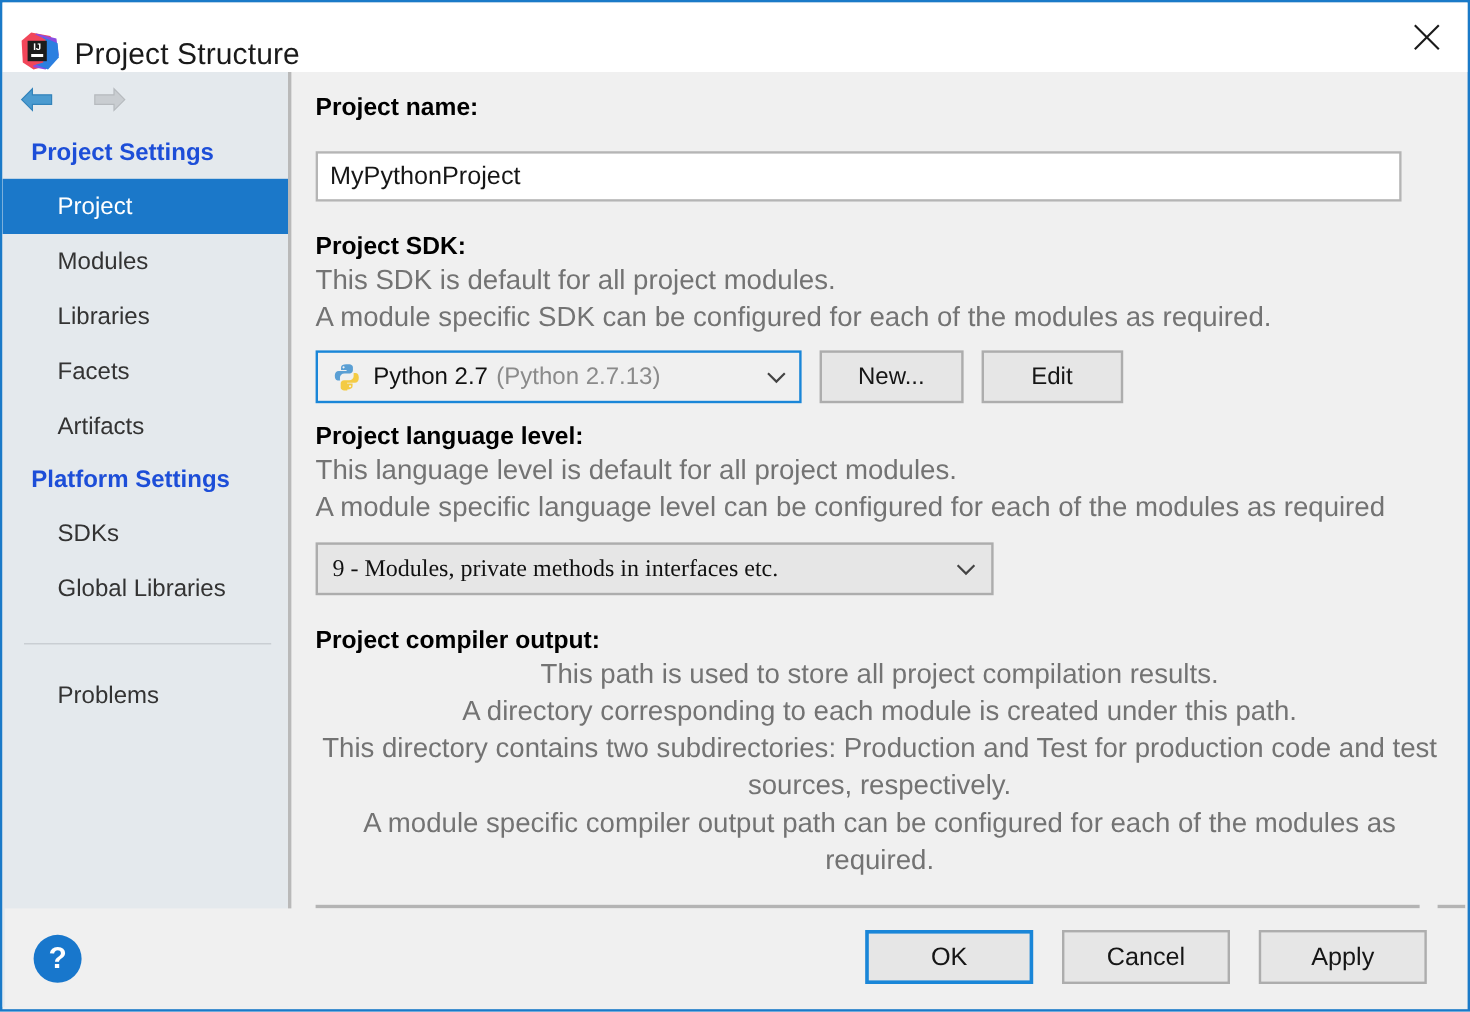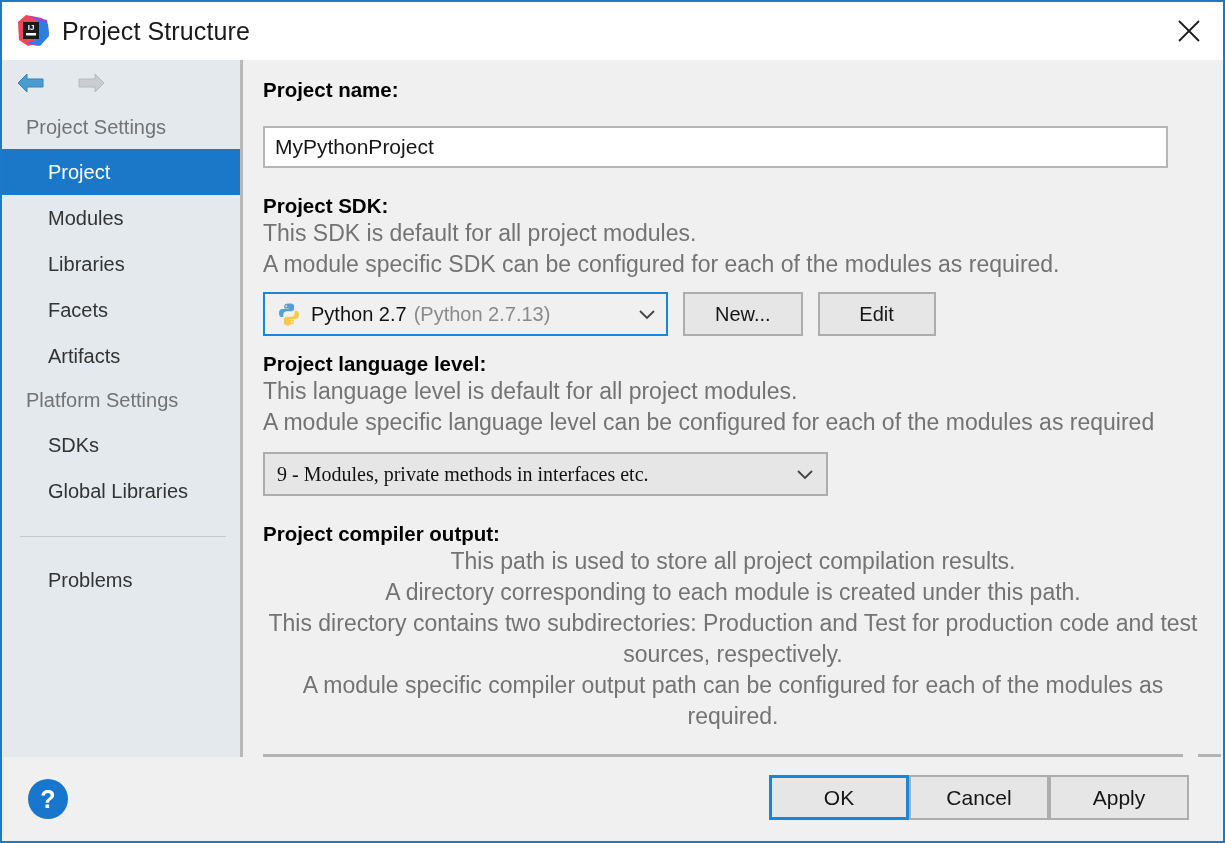--- a/index.html
+++ b/index.html
@@ -13,21 +13,21 @@
     position: absolute; left: 0; top: 0;
     width: 1225px; height: 843px;
     border: 2px solid #1a7ac8;
     background: #f0f0f0;
     overflow: hidden;
   }
   
   #titlebar {
     position: absolute; left: 0; top: 0; right: 0; height: 58px;
     background: #ffffff;
-    display: flex; align-items: center;
+    display: flex; align-items: flex-end;
   }
   #app-logo { width: 34px; height: 34px; margin-left: 14px; flex: 0 0 auto; }
   #title-text {
     margin-left: 12px;
     font-size: 25px; color: #1a1a1a; letter-spacing: .1px;
     white-space: nowrap;
   }
   #close-btn {
     position: absolute; right: 0; top: 0;
     width: 68px; height: 58px;
@@ -44,21 +44,21 @@
     position: absolute; left: 238px; top: 58px;
     width: 3px; bottom: 82px;
     background: #b9b9b9;
   }
   #nav-arrows {
     height: 46px; display: flex; align-items: center;
     padding-left: 14px; gap: 30px;
   }
   .nav-arrow { width: 30px; height: 24px; cursor: pointer; }
   .sb-group {
-    font-size: 20px; font-weight: normal; color: #737373;
+    font-size: 20px; font-weight: bold; color: #1d4ed8;
     padding: 10px 0 10px 24px;
   }
   .sb-item {
     font-size: 20px; color: #333333;
     height: 46px; line-height: 46px;
     padding-left: 46px; cursor: pointer;
     white-space: nowrap;
   }
   .sb-item.selected { background: #1b78c9; color: #ffffff; }
   #sb-separator {
@@ -144,21 +144,21 @@
   #help-btn {
     position: absolute; left: 24px; top: 22px;
     width: 40px; height: 40px; border-radius: 50%;
     background: #1877cc; border: none; cursor: pointer;
     color: #ffffff; font-size: 25px; font-weight: bold;
     font-family: "Liberation Sans", sans-serif;
     line-height: 38px; text-align: center;
   }
   #action-buttons {
     position: absolute; right: 32px; top: 18px;
-    display: flex; 
+    display: flex; gap: 24px;
   }
   .abtn {
     width: 140px; height: 45px;
     background: #e6e6e6; border: 2px solid #adadad;
     font-family: "Liberation Sans", sans-serif;
     font-size: 21px; color: #161616; cursor: pointer;
   }
   .abtn.default { border: 3px solid #1a86d8; }
 </style>
 </head>

